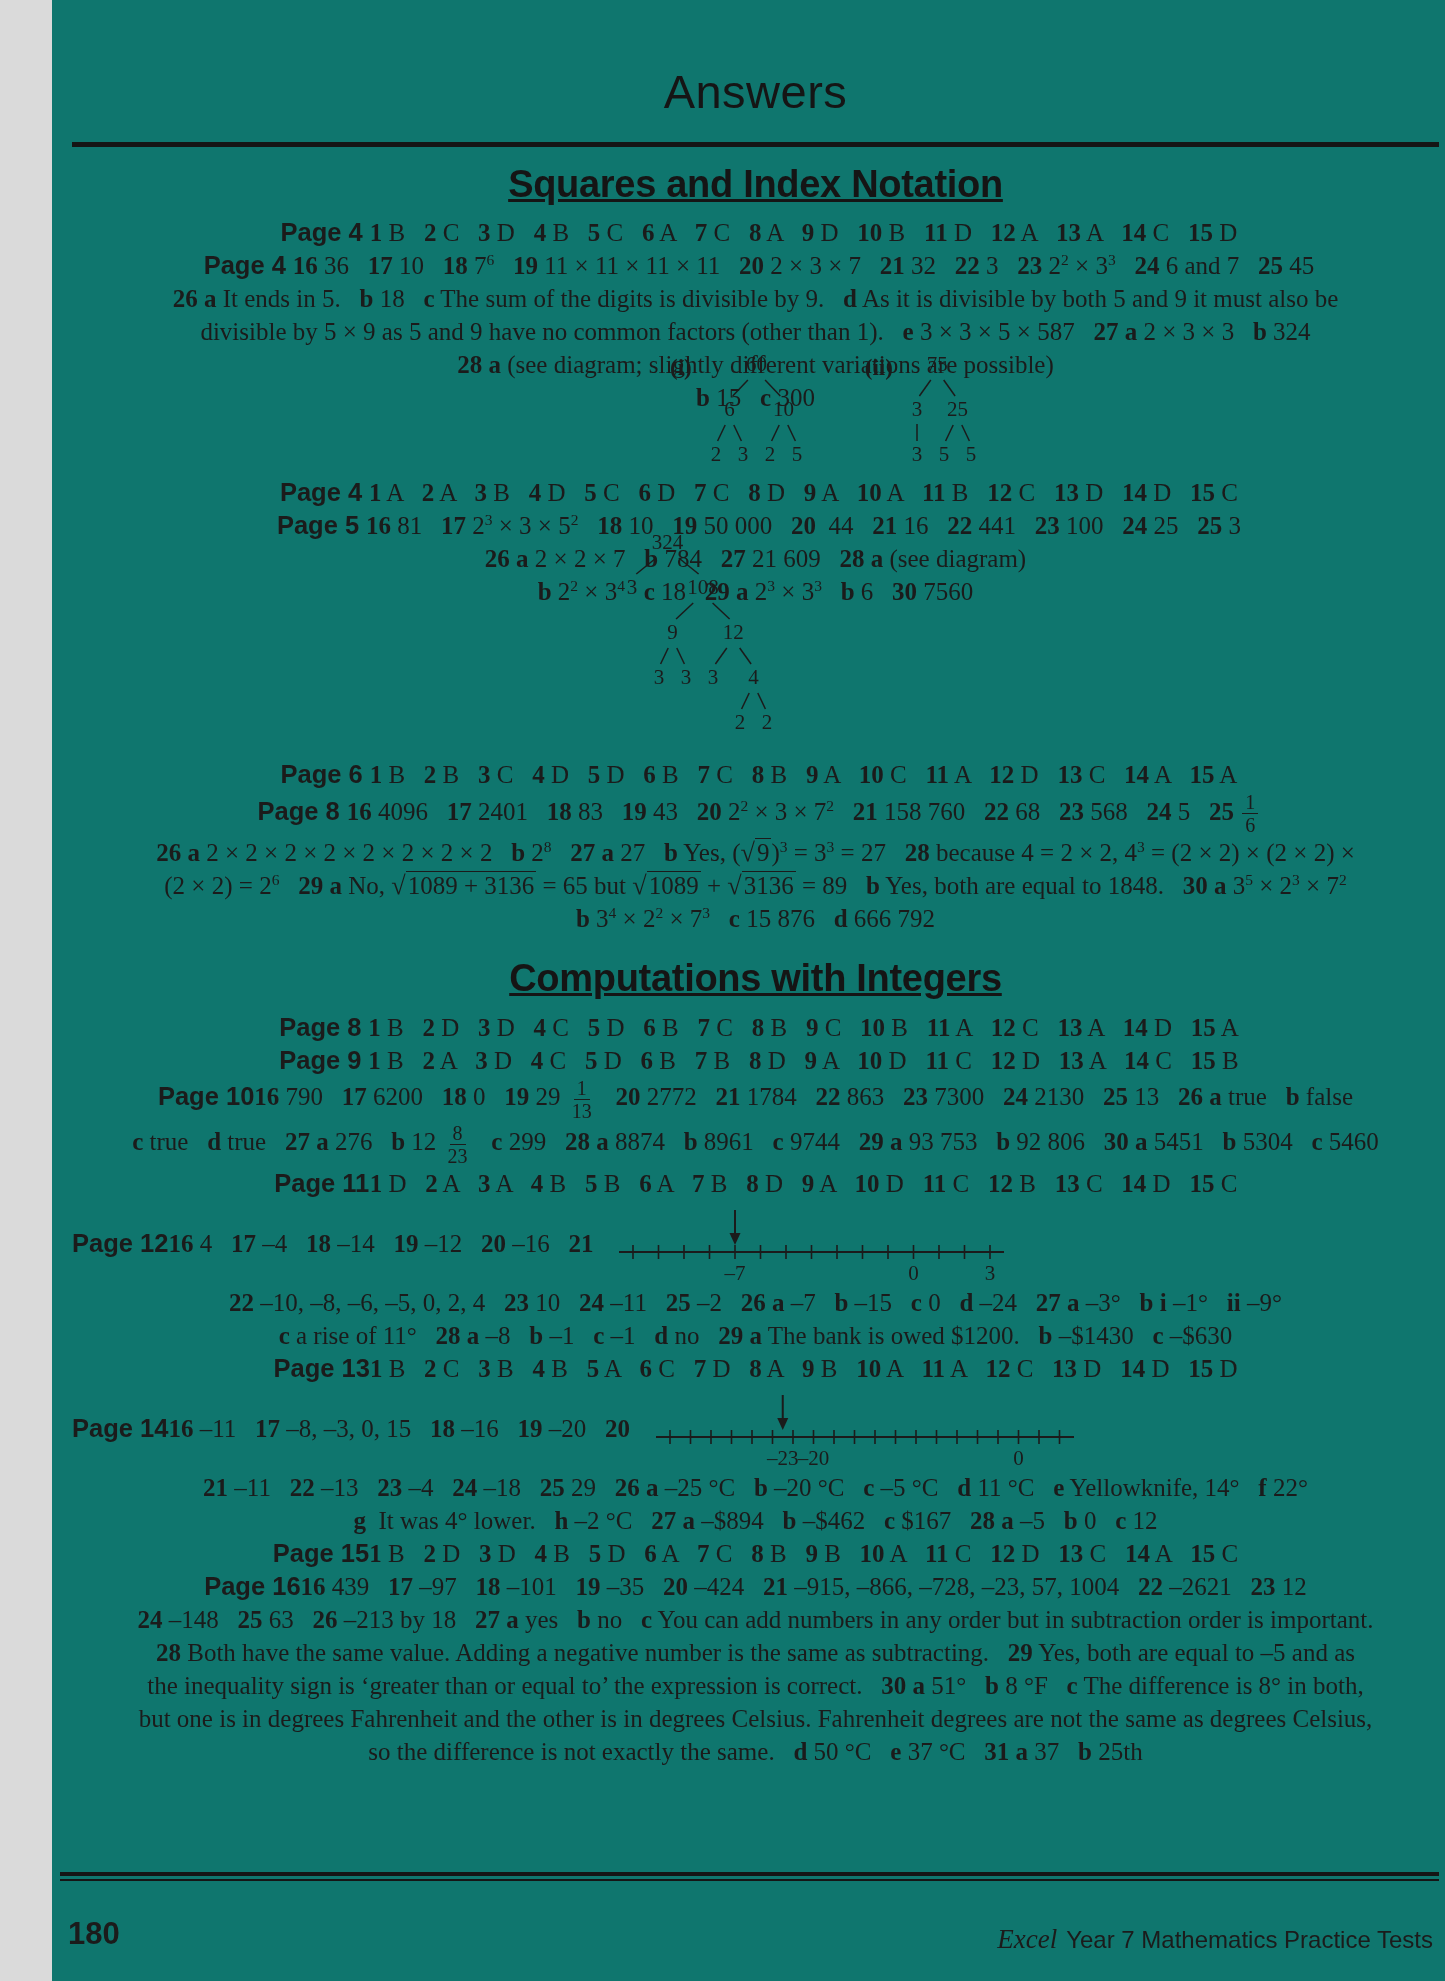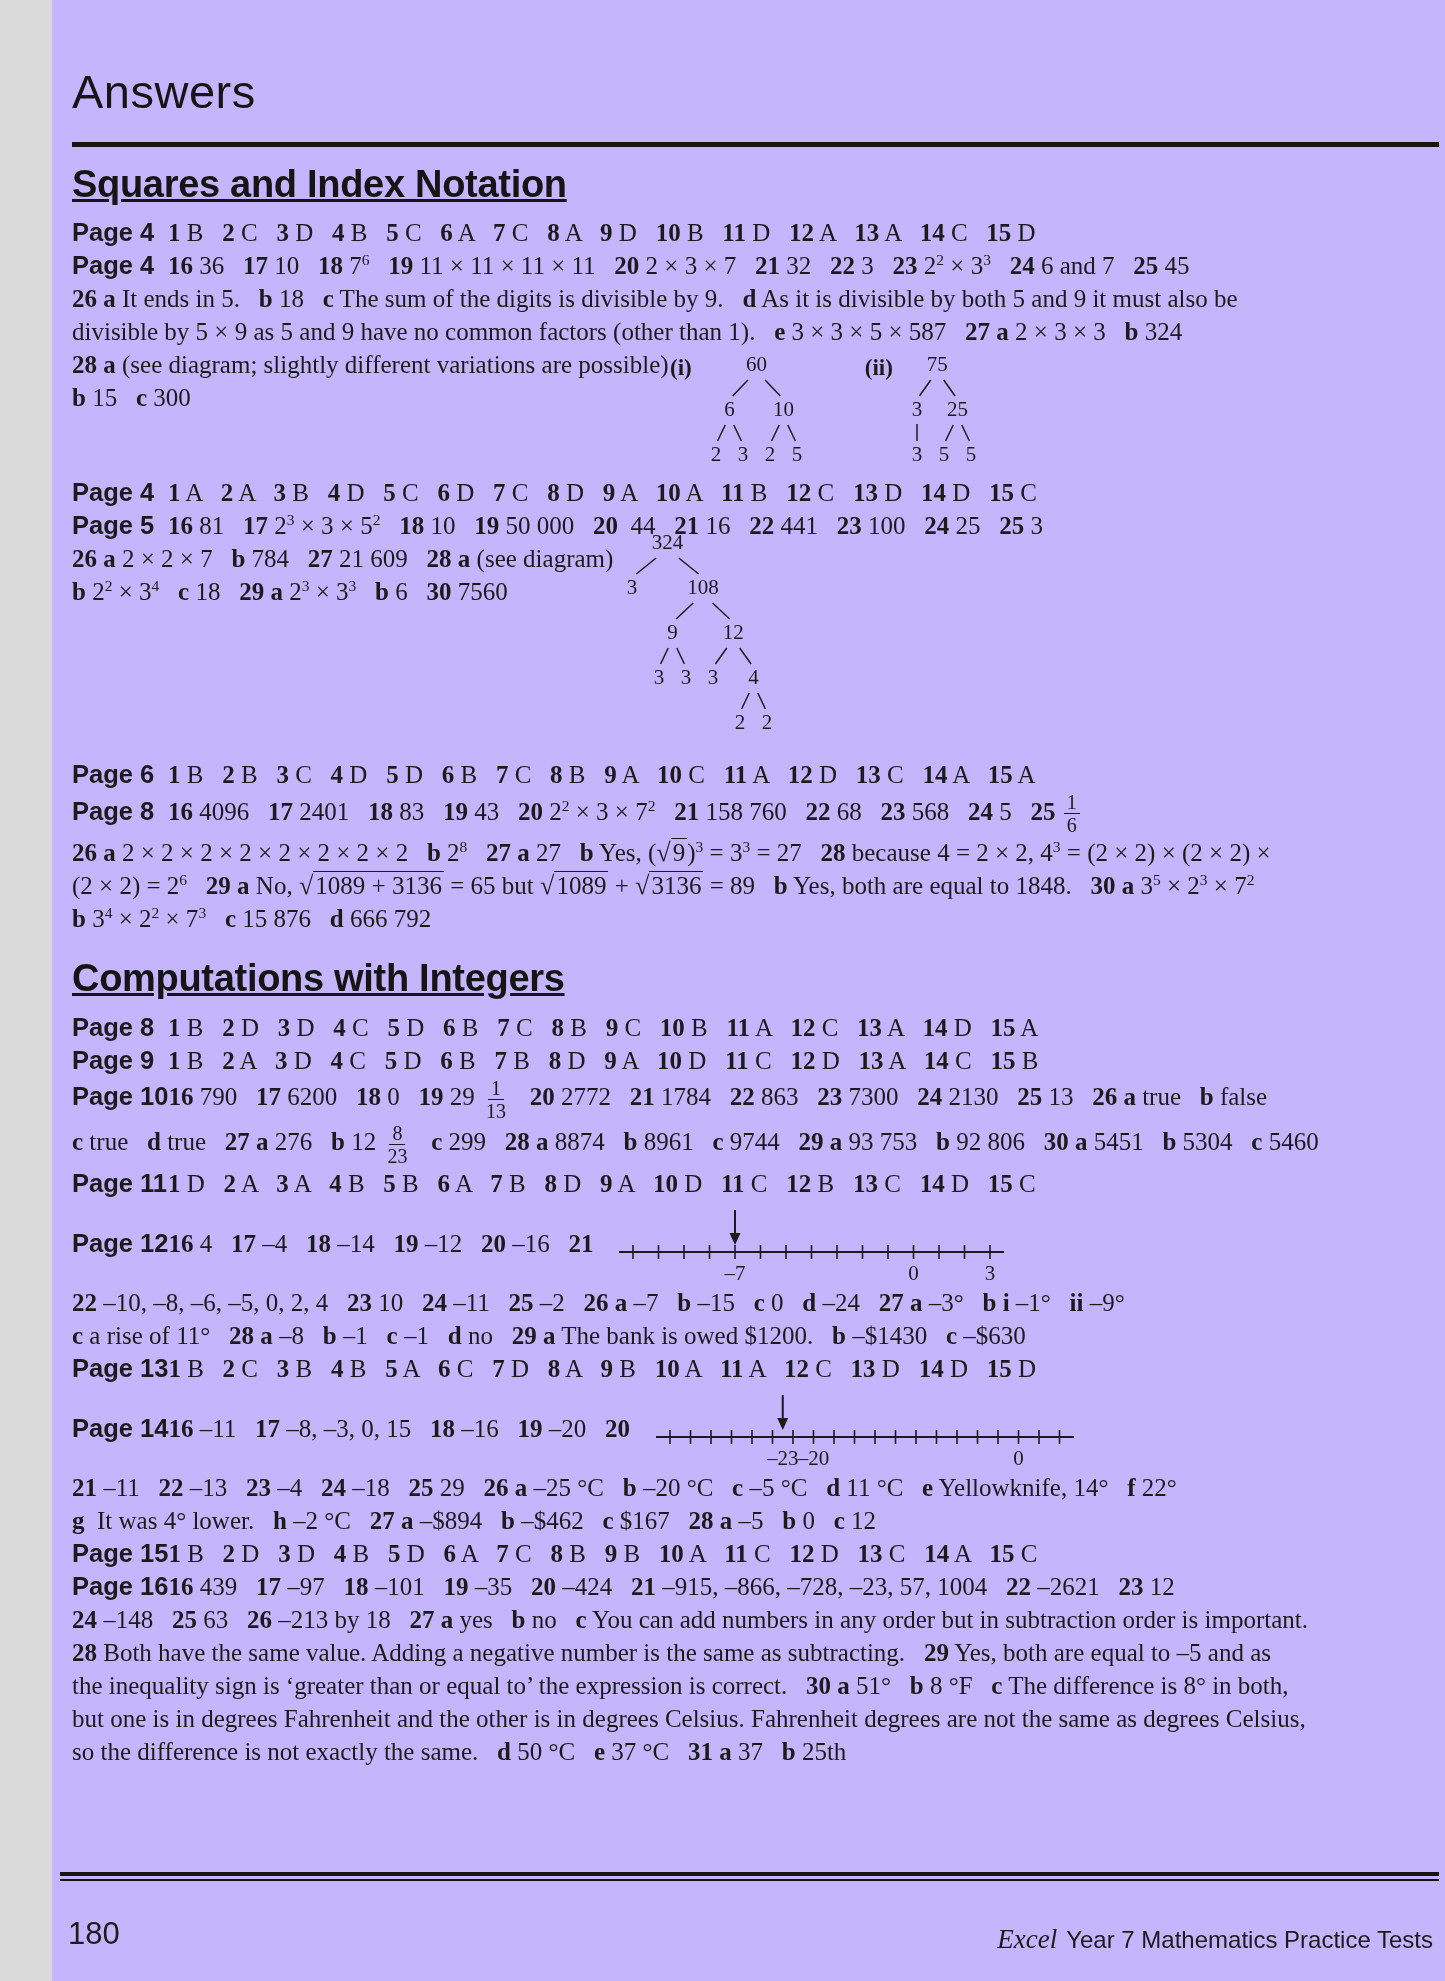--- a/index.html
+++ b/index.html
@@ -1,17 +1,17 @@
 <!DOCTYPE html>
 <html><head>
 <meta charset="utf-8">
 <style>
   html,body{margin:0;padding:0;background:#fff;}
-  .page{position:relative;width:1445px;height:1981px;background:#c4b5fd;color:#1b1b1b;
-        font-family:"Liberation Serif",serif;overflow:hidden;}
+  .page{position:relative;width:1445px;height:1981px;background:#0f766e;color:#1b1b1b;
+        font-family:"Liberation Serif",serif;overflow:hidden;text-align:center;}
   .edge{position:absolute;left:0;top:0;width:52px;height:100%;background:#dadada;}
   .content{position:absolute;left:72px;top:66px;right:6px;}
   h1{margin:0;font-family:"Liberation Sans",sans-serif;font-weight:500;font-size:47px;
      line-height:1.1;color:#151515;letter-spacing:0.5px;}
   .rule{height:5px;background:#151515;margin-top:24px;}
   h2{margin:22px 0 10px;font-family:"Liberation Sans",sans-serif;font-weight:600;
      font-size:38px;line-height:1.15;color:#151515;letter-spacing:-0.3px;text-decoration:underline;}
   section:first-of-type h2{margin-top:16px;}
   .pblock{position:relative;font-size:25px;line-height:33px;}
   .aline{white-space:pre-wrap;}
@@ -31,21 +31,21 @@
   .attach-pair{display:flex;gap:34px;align-items:flex-start;}
   .tpair{display:flex;align-items:flex-start;}
   .tlabel{font-weight:700;font-size:23px;margin:2px 4px 0 0;}
   .nl-svg{margin-left:24px;flex:0 0 auto;}
   .pad-trees{padding-bottom:62px;}
   .pad-tree{padding-bottom:150px;}
   svg text{font-family:"Liberation Serif",serif;fill:#1b1b1b;stroke:none;}
   .frule{position:absolute;left:60px;right:6px;top:1872px;height:3px;
          border-top:4px solid #151515;border-bottom:2px solid #151515;}
   .fnum{position:absolute;left:68px;top:1916px;font-family:"Liberation Sans",sans-serif;
-        font-weight:400;font-size:31px;}
+        font-weight:700;font-size:31px;}
   .fbrand{position:absolute;right:12px;top:1924px;font-family:"Liberation Sans",sans-serif;
           font-size:24px;display:flex;align-items:baseline;}
   .excel{font-family:"Liberation Serif",serif;font-style:italic;font-weight:400;
          font-size:27px;margin-right:9px;}
 </style>
 </head>
 <body>
 
 <div class="page">
   <div class="edge"></div>

